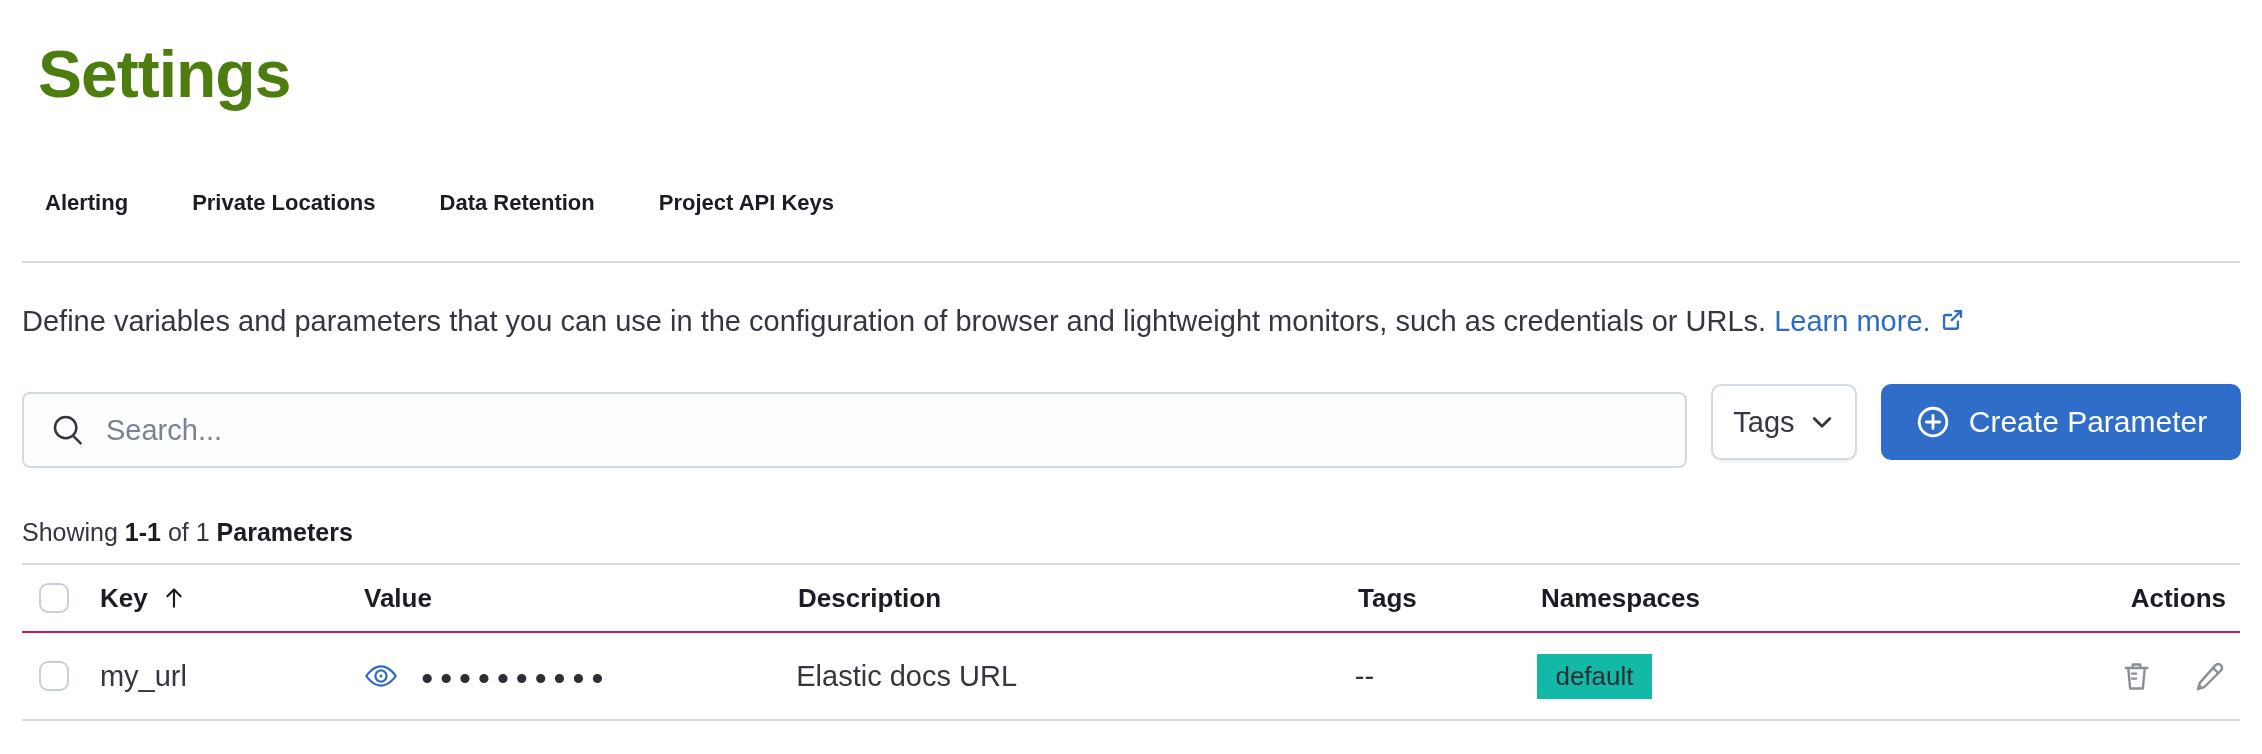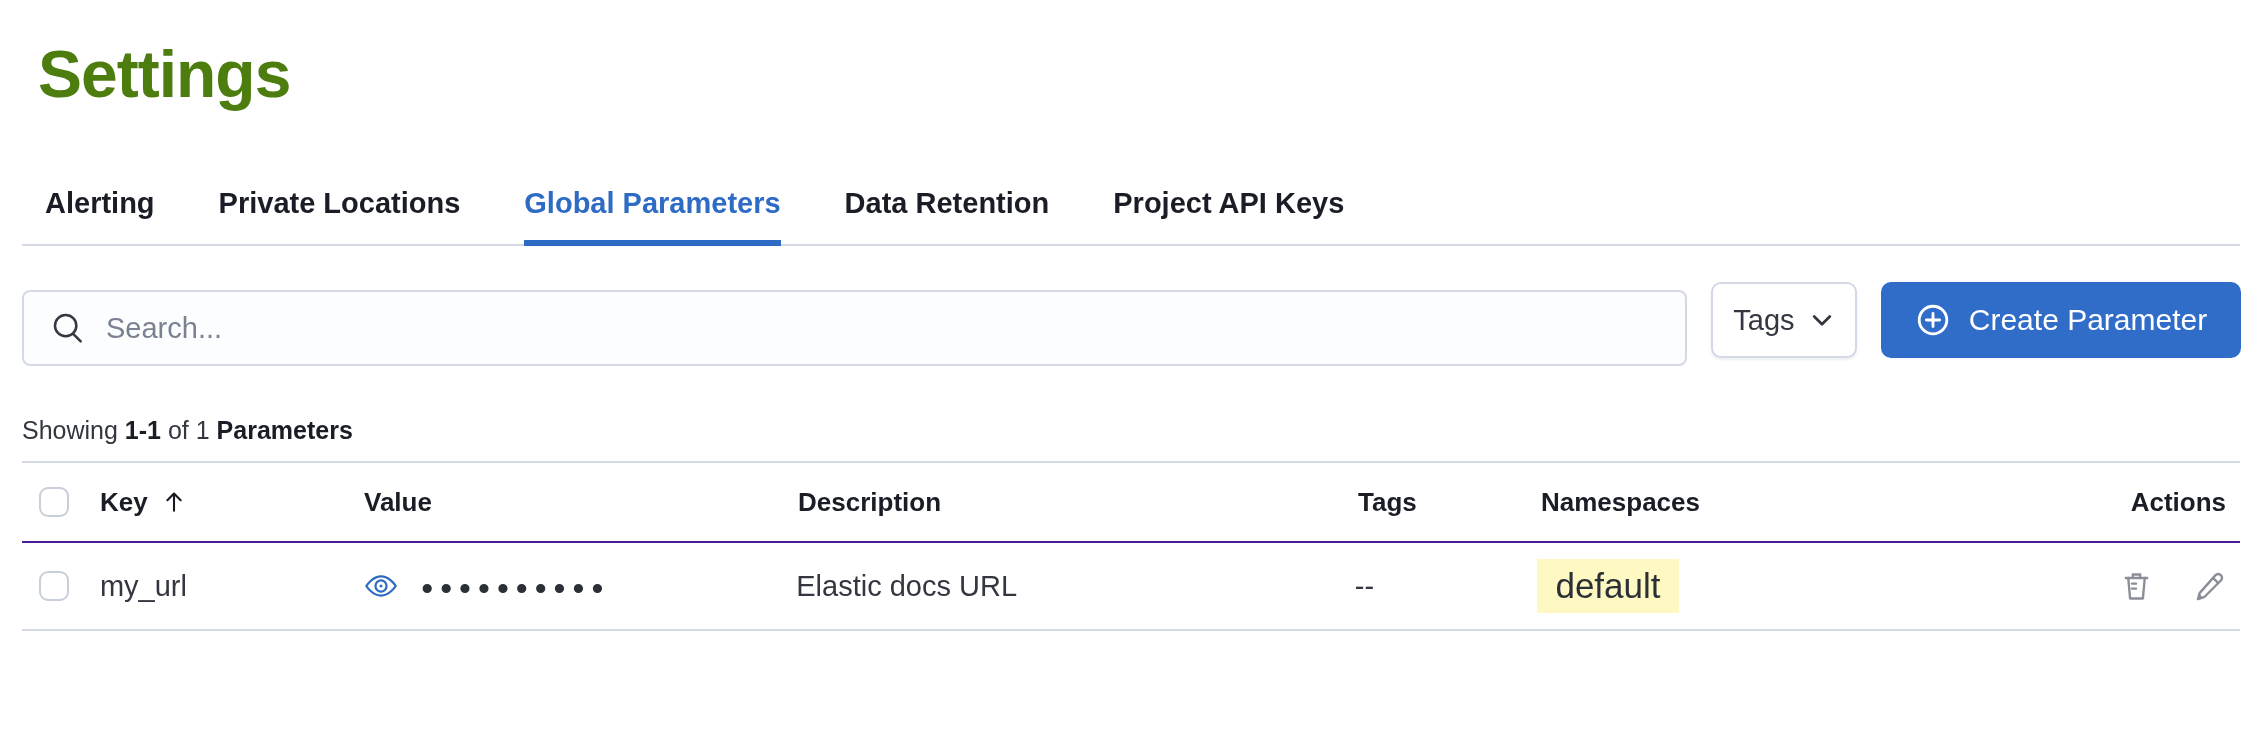--- a/index.html
+++ b/index.html
@@ -6,21 +6,21 @@
   html, body { width: 2262px; height: 754px; background: #ffffff; overflow: hidden; }
   body { font-family: "Liberation Sans", sans-serif; color: #343741; }
 
   .page { width: 2262px; height: 754px; position: relative; }
 
   
   .title { margin: 36px 0 0 38px; font-size: 66px; font-weight: 700; color: #4d7c0f; letter-spacing: -1px; }
 
   
   .tabs { display: flex; align-items: flex-end; margin: 74px 22px 0 22px; border-bottom: 2px solid #d3dae6; padding-left: 23px; }
-  .tab { font-size: 29px; font-weight: 700; color: #1a1d26; margin-right: 64px; padding-bottom: 20px; border-bottom: 6px solid transparent; margin-bottom: -2px; cursor: pointer; line-height: 34px; }
+  .tab { font-size: 22px; font-weight: 700; color: #1a1d26; margin-right: 64px; padding-bottom: 37px; border-bottom: 6px solid transparent; margin-bottom: -2px; cursor: pointer; line-height: 34px; }
   .tab.active { color: #2e6bc4; border-bottom-color: #2e6bc4; }
 
   
   .desc { margin: 34px 22px 0 22px; max-width: 2172px; font-size: 29px; line-height: 49px; color: #343741; }
   .desc a { color: #2e6bc4; text-decoration: none; }
   .ext-icon { display: inline-block; vertical-align: -2px; margin-left: 8px; }
 
   
   .toolbar { display: flex; align-items: center; margin: 28px 21px 0 22px; gap: 24px; }
   .searchbox { flex: 1; height: 76px; background: #fcfdfe; border: 2px solid #d3dae6; border-radius: 8px; display: flex; align-items: center; padding: 0 8px 0 24px; margin-top: 16px; }
@@ -28,56 +28,61 @@
   .searchbox input::placeholder { color: #7a8291; }
   .btn-tags { width: 146px; height: 76px; background: #ffffff; border: 2px solid #d3dae6; border-radius: 10px; display: flex; align-items: center; justify-content: center; gap: 14px; font-size: 29px; font-weight: 500; color: #343741; cursor: pointer; box-shadow: 0 2px 3px rgba(152,162,179,0.18); }
   .btn-create { width: 360px; height: 76px; background: #2f6dc9; border: none; border-radius: 10px; display: flex; align-items: center; justify-content: center; gap: 18px; font-size: 30px; font-weight: 500; color: #ffffff; font-family: "Liberation Sans", sans-serif; cursor: pointer; }
 
   
   .summary { margin: 50px 22px 0 22px; font-size: 25px; color: #343741; }
   .summary .b { font-weight: 700; color: #1a1d26; }
 
   
   .table { margin: 16px 22px 0 22px; width: 2218px; border-top: 2px solid #d3dae6; }
-  .thead { display: flex; align-items: center; height: 80px; border-bottom: 2px solid #4c1d95; font-size: 26px; font-weight: 700; color: #1a1d26; }
+  .thead { display: flex; align-items: center; height: 68px; border-bottom: 2px solid #be185d; font-size: 26px; font-weight: 700; color: #1a1d26; }
   .trow  { display: flex; align-items: center; height: 88px; border-bottom: 2px solid #d3dae6; font-size: 29px; color: #343741; }
   .c-check { width: 62px; padding-left: 17px; display: flex; align-items: center; }
   .c-key   { width: 264px; padding-left: 16px; display: flex; align-items: center; }
   .c-value { width: 434px; padding-left: 16px; display: flex; align-items: center; }
   .c-desc  { width: 560px; padding-left: 16px; }
   .c-tags  { width: 183px; padding-left: 16px; }
   .c-ns    { width: 600px; padding-left: 16px; }
   .c-actions { flex: 1; display: flex; align-items: center; justify-content: flex-end; padding-right: 14px; gap: 40px; }
 
   .checkbox { width: 30px; height: 30px; border: 2px solid #c9cfd9; border-radius: 9px; background: #fff; cursor: pointer; }
   .sort-arrow { margin-left: 12px; display: inline-flex; }
   .sortable { display: flex; align-items: center; cursor: pointer; }
 
   .eye-btn { background: none; border: none; padding: 0; cursor: pointer; display: flex; align-items: center; margin-right: 22px; }
   .masked { font-size: 34px; letter-spacing: 7px; color: #2b2f36; line-height: 1; padding-top: 4px; }
 
-  .badge { display: inline-block; background: #fef9c3; color: #2b2f36; font-size: 35px; line-height: 1; padding: 9px 18px 10px; border-radius: 0; }
+  .badge { display: inline-block; background: #14b8a6; color: #2b2f36; font-size: 26px; line-height: 1; padding: 9px 18px 10px; border-radius: 0; }
 
   .icon-btn { background: none; border: none; padding: 0; cursor: pointer; display: flex; align-items: center; }
 </style>
 </head>
 <body>
 
 <div class="page">
 
   <h1 class="title">Settings</h1>
 
   <div class="tabs">
     <div class="tab">Alerting</div>
     <div class="tab">Private Locations</div>
-    <div class="tab active">Global Parameters</div>
     <div class="tab">Data Retention</div>
     <div class="tab">Project API Keys</div>
   </div>
 
+  <p class="desc"><span>Define variables and parameters that you can use in the configuration of browser and lightweight monitors, such as credentials or URLs.</span>
+    <a href="#">Learn more.</a><span class="ext-icon"><svg width="27" height="27" viewBox="0 0 16 16" fill="none" stroke="#2e6bc4" stroke-width="1.4" stroke-linecap="round" stroke-linejoin="round">
+          <path d="M11.2 9.3V12.6a0.9 0.9 0 0 1-0.9 0.9H3.9A0.9 0.9 0 0 1 3 12.6V6.2a0.9 0.9 0 0 1 0.9-0.9h3.3"></path>
+          <path d="M9.6 3h3.4v3.4"></path>
+          <path d="M12.9 3.1 7.6 8.4"></path>
+        </svg></span></p>
 
   <div class="toolbar">
     <div class="searchbox">
       <span style="display:flex;">
           <svg width="40" height="40" viewBox="0 0 24 24" fill="none" stroke="#343741" stroke-width="1.5" stroke-linecap="round">
             <circle cx="10.6" cy="10.6" r="6.4"></circle>
             <path d="M15.4 15.8 19.6 20"></path>
           </svg>
         </span>
       <input type="text" placeholder="Search..." style="">

